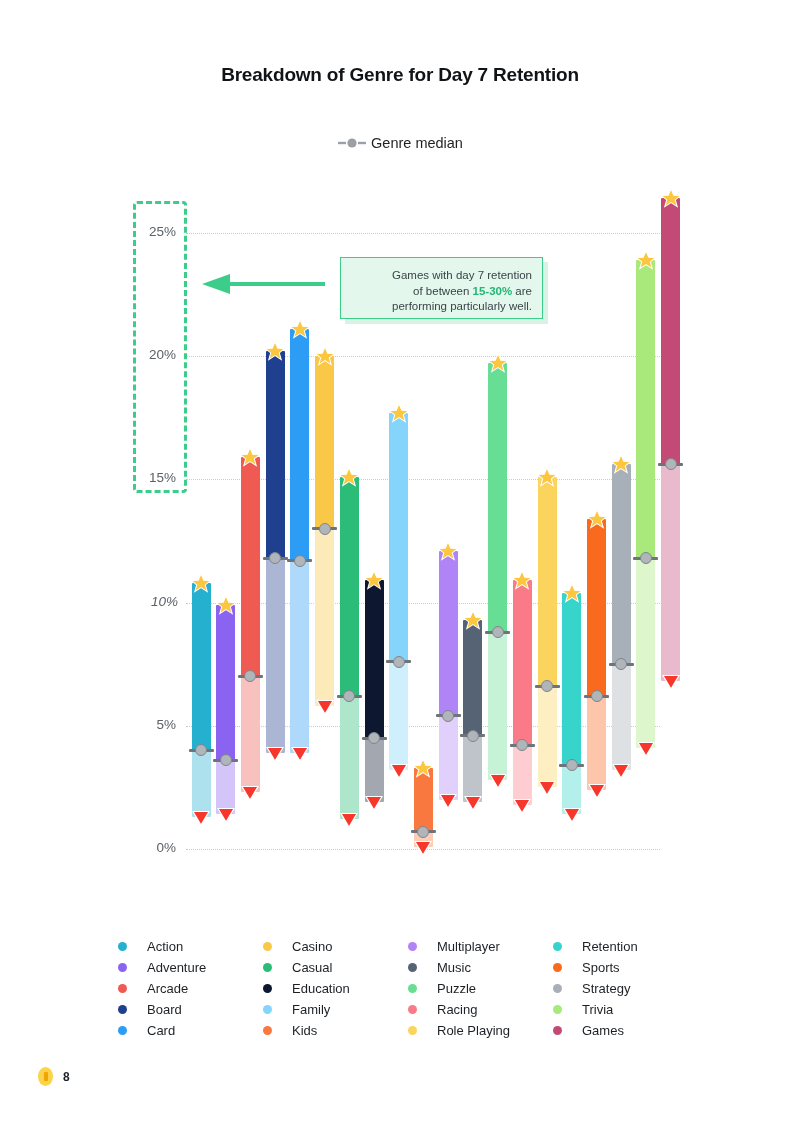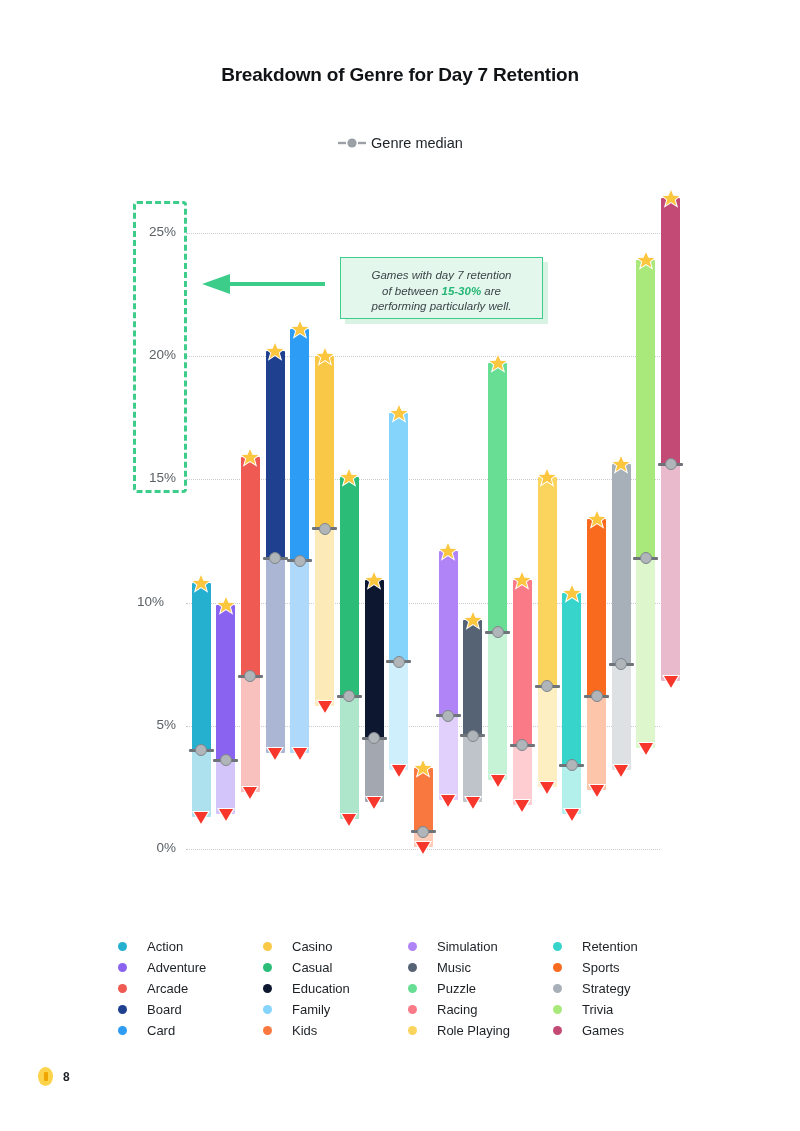--- a/index.html
+++ b/index.html
@@ -38,23 +38,22 @@
   .median-line{position:absolute;height:3px;background:#6e7479;z-index:5;border-radius:1px;}
   .star{position:absolute;z-index:7;}
   .tri{position:absolute;z-index:7;}
   
   .dashbox{
     position:absolute;border:3px dashed #3dcd8a;border-radius:4px;box-sizing:border-box;
   }
   .callout{
     position:absolute;box-sizing:border-box;
     background:#e3f7ec;border:1.5px solid #3dcd8a;
-    font-size:11.5px;line-height:15.5px;color:#3b4449;text-align:center;
+    font-size:11.5px;line-height:15.5px;color:#3b4449;text-align:right;
     padding:10px 10px 9px 10px;
-    font-style:italic;
   }
   .callout .hl{color:#23b674;font-weight:bold;}
   .callout-shadow{
     position:absolute;background:#d8f2e4;z-index:-1;
   }
   
   .botlegend{
     position:absolute;left:118px;top:936px;width:600px;
     display:grid;grid-template-columns:repeat(4,145px);
     column-gap:0px;row-gap:0px;
@@ -88,21 +87,21 @@
   </div>
   <div class="tl-gap"></div>
 </div>
 
 <div class="plot" id="plot">
     <div class="gridline" style="left: 186px; width: 474px; top: 849px;"></div>
     <div class="ylabel" style="left: 122px; top: 840px;">0%</div>
     <div class="gridline" style="left: 186px; width: 474px; top: 725.75px;"></div>
     <div class="ylabel" style="left: 122px; top: 716.75px;">5%</div>
     <div class="gridline" style="left: 186px; width: 474px; top: 602.5px;"></div>
-    <div class="ylabel" style="left: 110px; top: 593.5px;">10%</div>
+    <div class="ylabel" style="left: 124px; top: 593.5px; font-style: italic;">10%</div>
     <div class="gridline" style="left: 186px; width: 474px; top: 479.25px;"></div>
     <div class="ylabel" style="left: 122px; top: 470.25px;">15%</div>
     <div class="gridline" style="left: 186px; width: 474px; top: 356px;"></div>
     <div class="ylabel" style="left: 122px; top: 347px;">20%</div>
     <div class="gridline" style="left: 186px; width: 474px; top: 232.75px;"></div>
     <div class="ylabel" style="left: 122px; top: 223.75px;">25%</div>
     <div class="bar-seg" title="Action" style="left: 191.5px; top: 582.78px; width: 19px; height: 167.62px; background: rgb(38, 176, 207);"></div>
     <div class="bar-seg" title="Action" style="left: 191.5px; top: 750.4px; width: 19px; height: 66.555px; background: rgb(173, 225, 237);"></div>
     <div class="median-line" style="left: 188.5px; top: 748.9px; width: 25px;"></div>
     <div class="median-dot" title="Action median 4%" style="left: 195px; top: 744.4px;"></div>
@@ -324,21 +323,21 @@
     <div class="bl-item">
       <span class="bl-dot" style="background: rgb(38, 176, 207);"></span>
       <span class="bl-lbl">Action</span>
     </div>
     <div class="bl-item">
       <span class="bl-dot" style="background: rgb(249, 200, 70);"></span>
       <span class="bl-lbl">Casino</span>
     </div>
     <div class="bl-item">
       <span class="bl-dot" style="background: rgb(176, 131, 247);"></span>
-      <span class="bl-lbl">Simulation</span>
+      <span class="bl-lbl">Multiplayer</span>
     </div>
     <div class="bl-item">
       <span class="bl-dot" style="background: rgb(54, 212, 202);"></span>
       <span class="bl-lbl">Retention</span>
     </div>
     <div class="bl-item">
       <span class="bl-dot" style="background: rgb(138, 99, 240);"></span>
       <span class="bl-lbl">Adventure</span>
     </div>
     <div class="bl-item">

